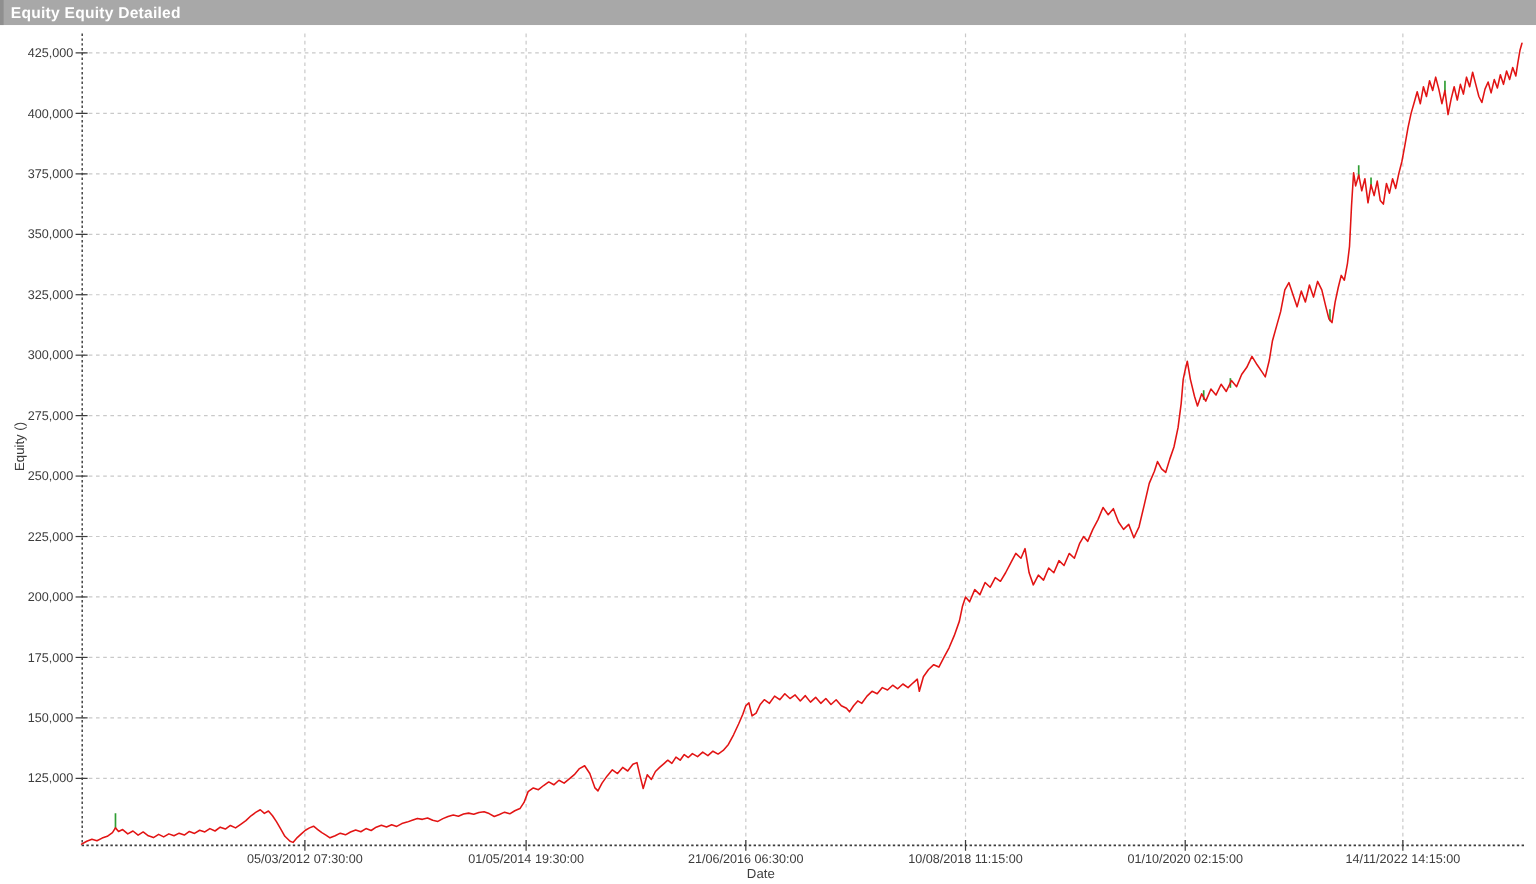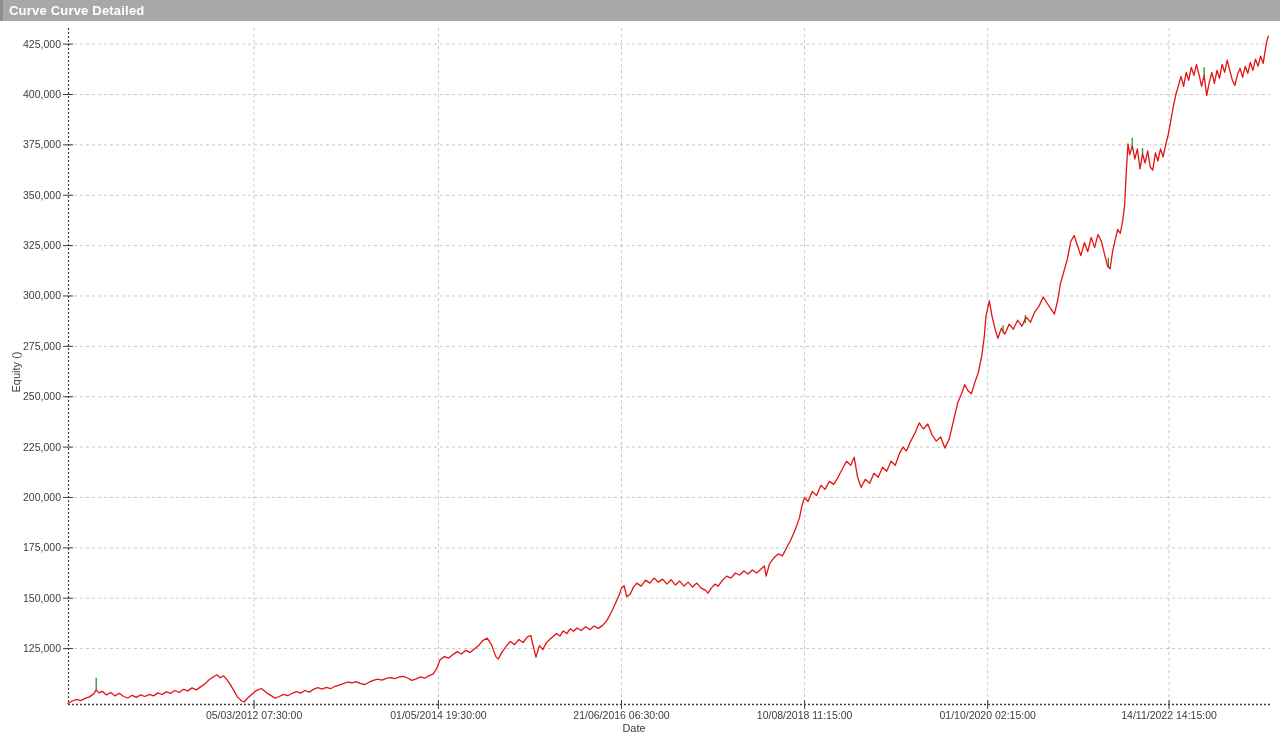--- a/index.html
+++ b/index.html
@@ -47,21 +47,21 @@
     font-family: "Liberation Sans", sans-serif;
     fill: #3d3d3d;
   }
 </style>
 </head>
 <body>
 
 <div class="window">
 
   <div class="titlebar">
-    <span class="titlebar-text">Curve Curve Detailed</span>
+    <span class="titlebar-text">Equity Equity Detailed</span>
   </div>
 
   <div class="chart-area">
     <svg id="chart" width="1280" height="716" viewBox="0 0 1280 716" xmlns="http://www.w3.org/2000/svg">
         <line x1="68" y1="627.5901639344262" x2="1270" y2="627.5901639344262" stroke="#c9c9c9" stroke-width="1" stroke-dasharray="3 3"></line>
         <line x1="63" y1="627.5901639344262" x2="73" y2="627.5901639344262" stroke="#3c3c3c" stroke-width="1"></line>
         <text x="61" y="631.0901639344262" text-anchor="end" font-size="10.5px">125,000</text>
         <line x1="68" y1="577.2175856929955" x2="1270" y2="577.2175856929955" stroke="#c9c9c9" stroke-width="1" stroke-dasharray="3 3"></line>
         <line x1="63" y1="577.2175856929955" x2="73" y2="577.2175856929955" stroke="#3c3c3c" stroke-width="1"></line>
         <text x="61" y="580.7175856929955" text-anchor="end" font-size="10.5px">150,000</text>

